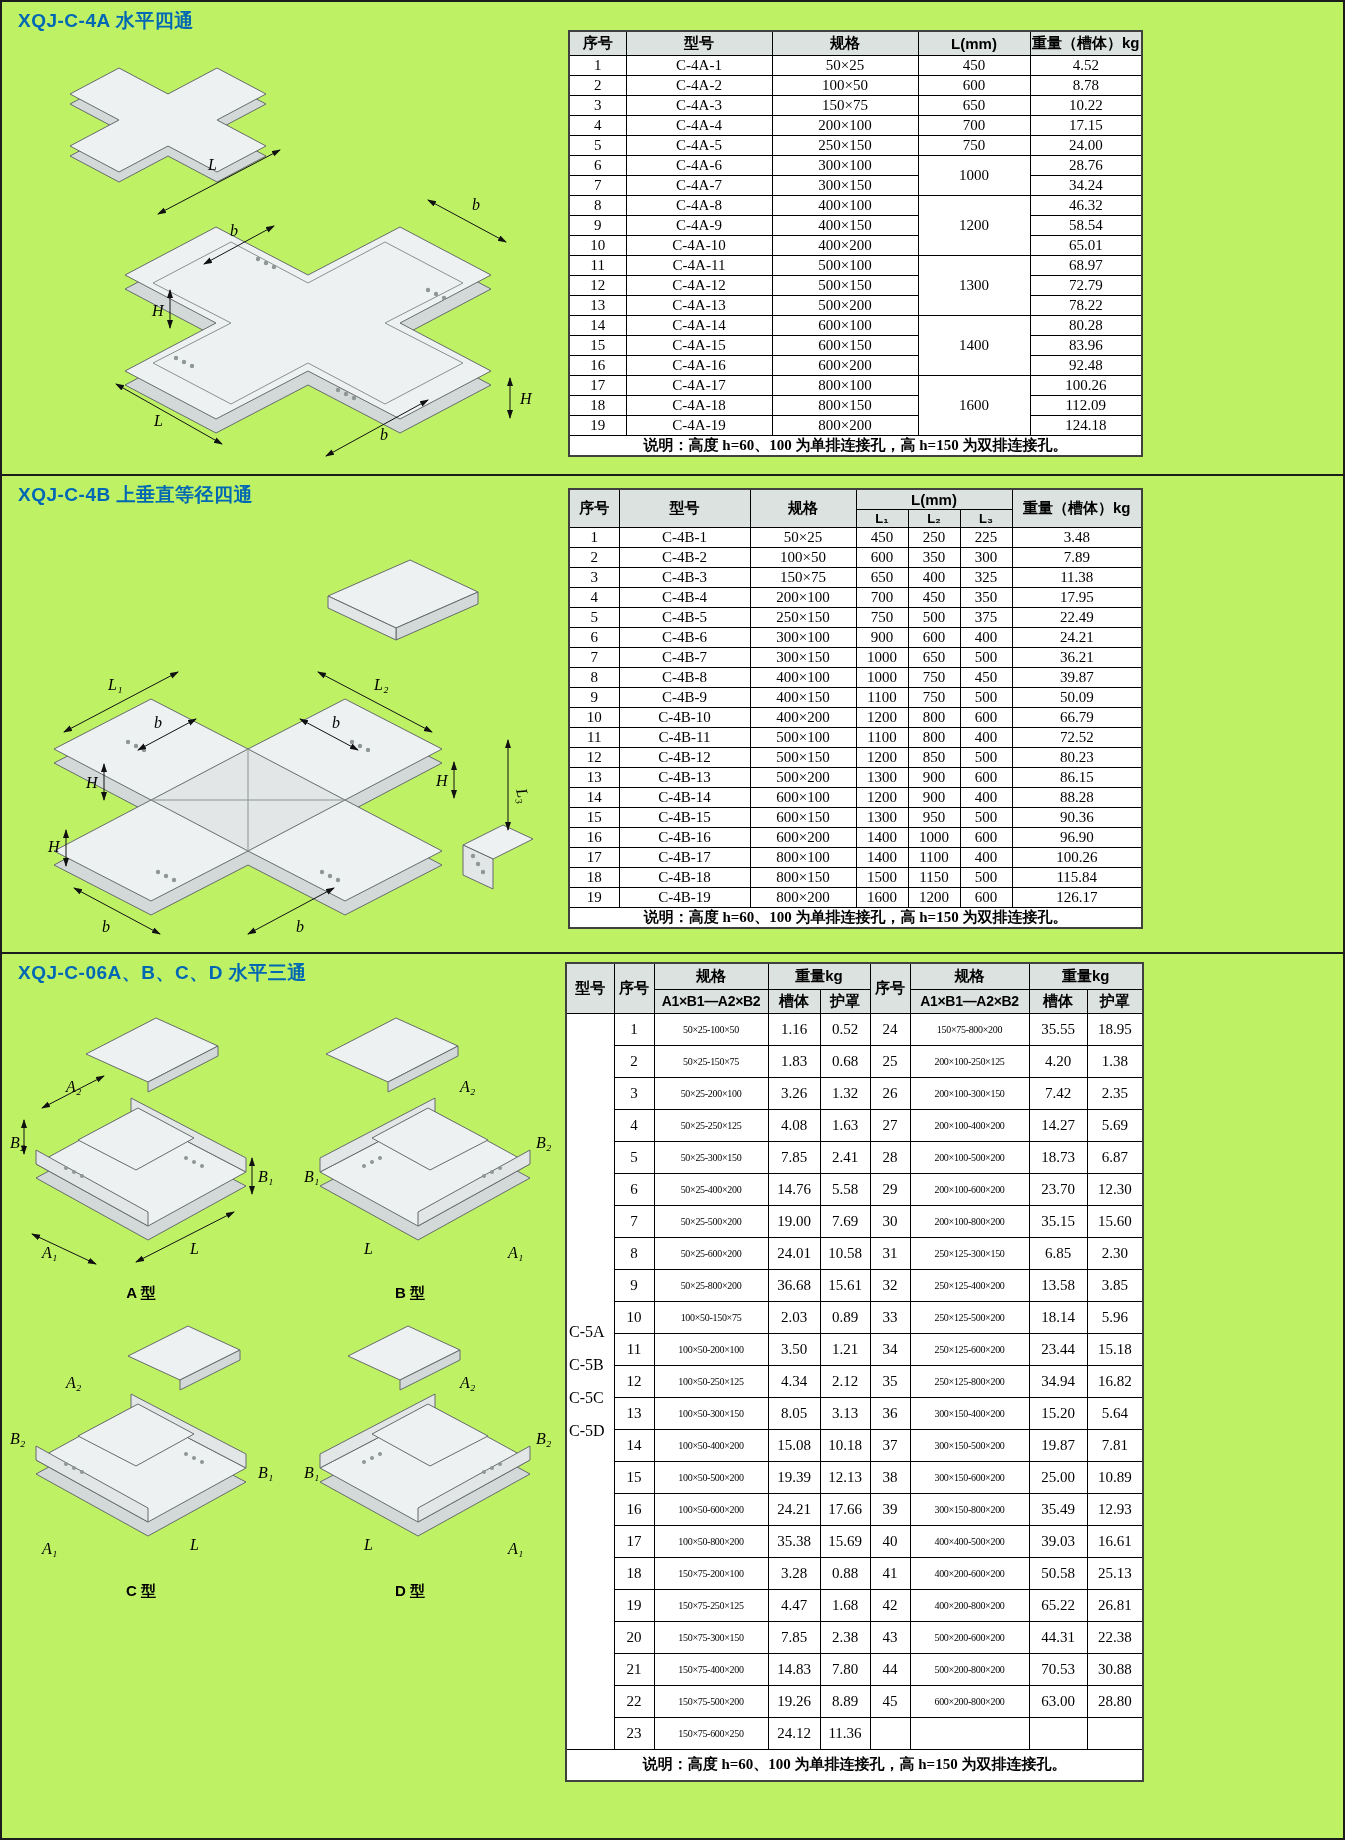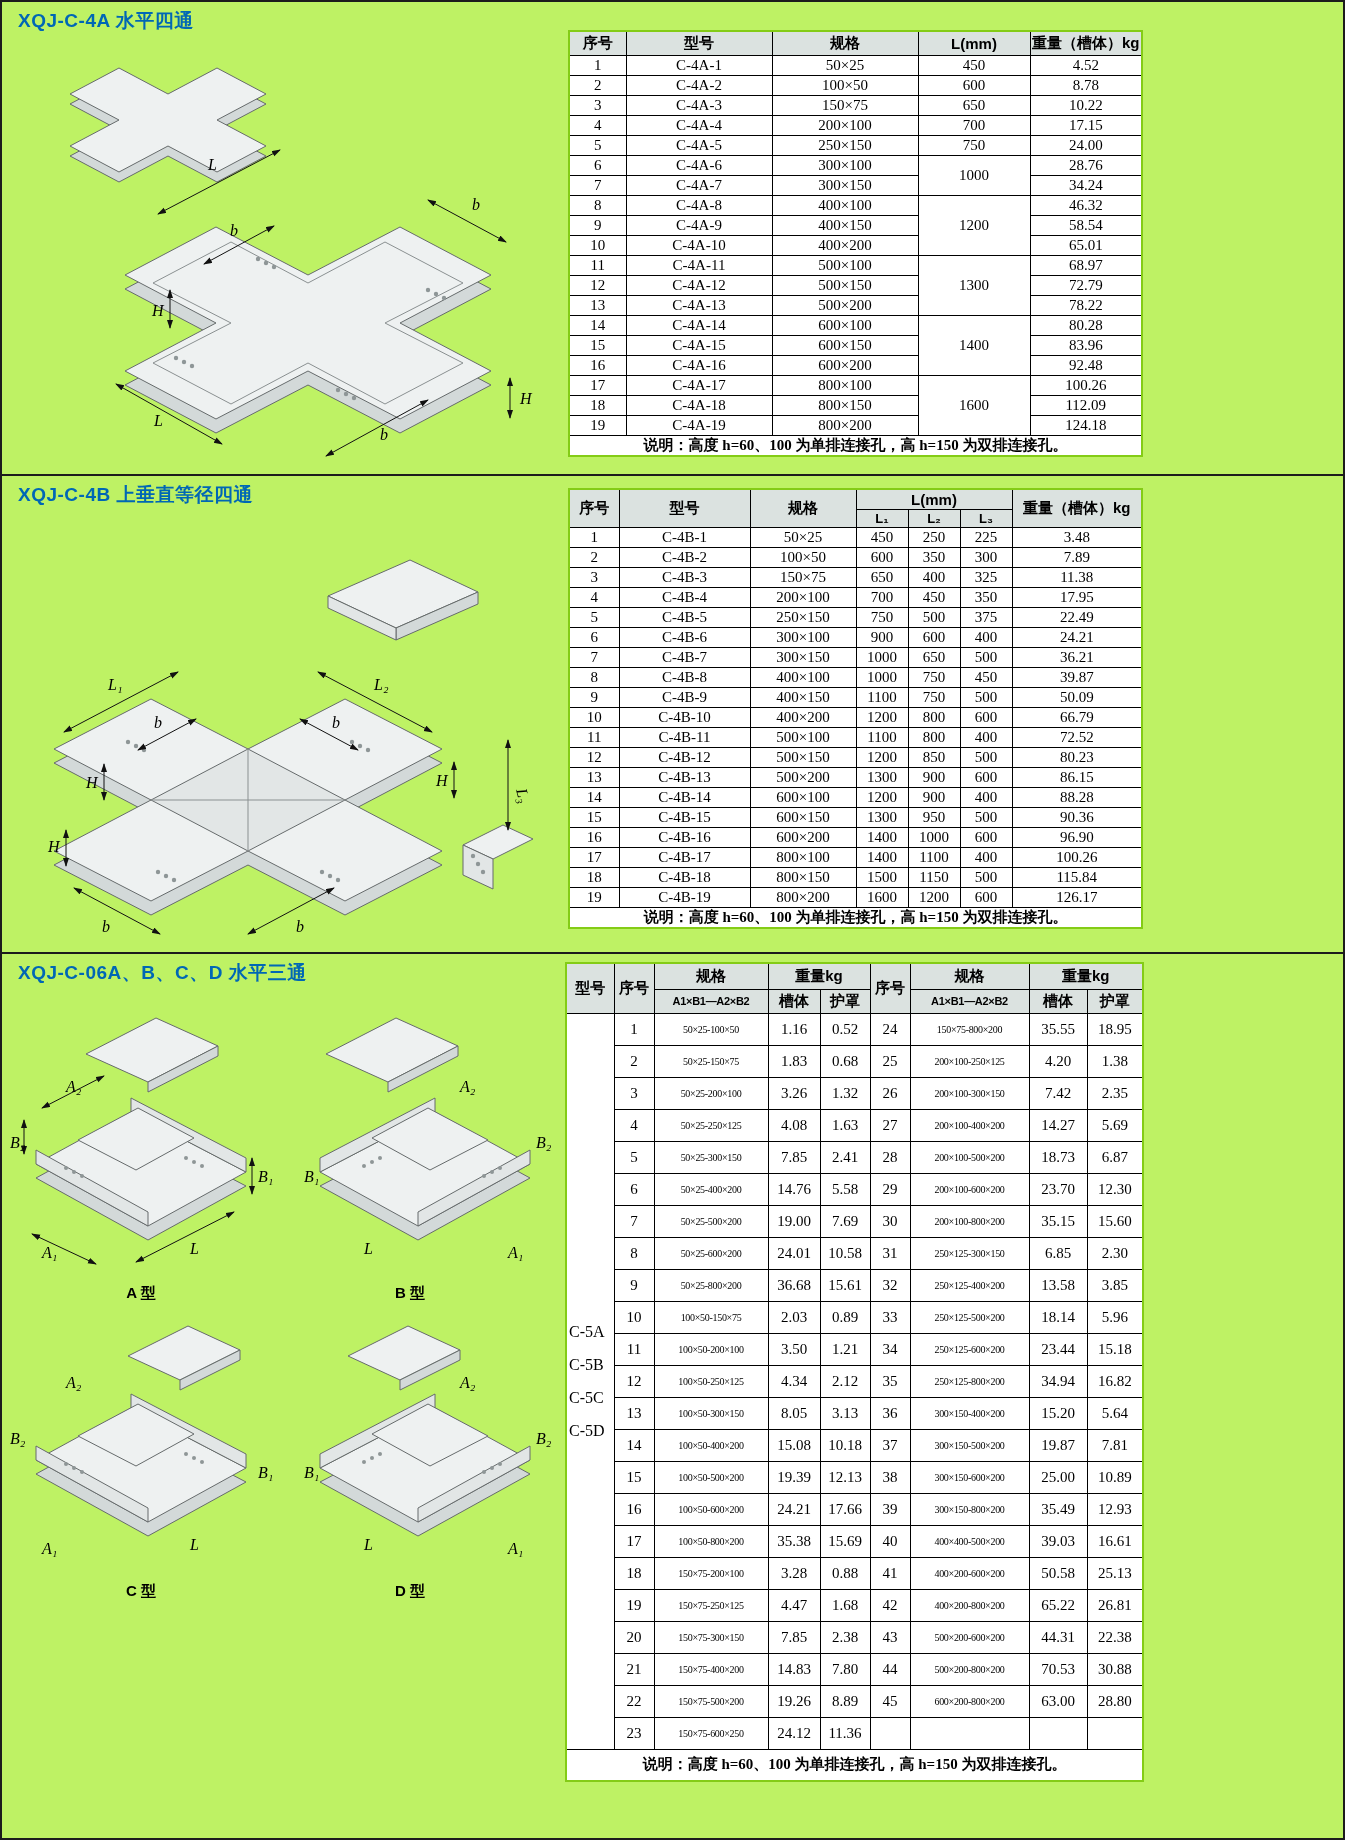--- a/index.html
+++ b/index.html
@@ -6,36 +6,36 @@
   html,body{background:#ffffff}
   .page{position:relative;width:1345px;height:1840px;background:#bef264;border:2px solid #1c1c1c;
         font-family:"Liberation Sans",sans-serif;overflow:hidden}
   .sec{position:relative;width:100%}
   .sec1{height:474px;border-bottom:2px solid #1c1c1c}
   .sec2{height:478px;border-bottom:2px solid #1c1c1c}
   .sec3{height:882px}
   .sec-title{position:absolute;left:16px;top:6px;font-size:19px;font-weight:bold;color:#0067b5;
              font-family:"Liberation Sans",sans-serif;letter-spacing:.5px}
   
-  .tbl{position:absolute;border-collapse:collapse;table-layout:fixed;background:#fff;border:2px solid #84cc16}
+  .tbl{position:absolute;border-collapse:collapse;table-layout:fixed;background:#fff;border:2px solid #404040}
   .tbl th,.tbl td{border:1px solid #000;text-align:center;vertical-align:middle;overflow:hidden;white-space:nowrap}
   .tbl th{background:#dbe2e0;font-weight:bold;font-size:15px;font-family:"Liberation Sans",sans-serif;padding:1px}
   .tbl td{font-family:"Liberation Serif",serif;font-size:15px;padding:0 2px}
   .t1{left:566px;top:28px;width:573px}
   .t1 td{height:20px}
   .t1 thead th{height:24px}
   .t2{left:566px;top:12px;width:573px}
   .t2 td{height:20px}
   .t2 .h1 th{height:20px}
   .t2 .h2 th{height:17px;font-size:13px}
   .t3{left:563px;top:8px;width:577px}
   .t3 td{height:32px}
   .t3 .h1 th{height:26px}
   .t3 .h2 th{height:24px}
-  .t3 th.sub{font-size:11px;letter-spacing:-.3px}
+  .t3 th.sub{font-size:14px;letter-spacing:-.3px}
   .t3 td.spec{font-size:10px;letter-spacing:-.3px}
   .t3 td.model-col{font-family:"Liberation Serif",serif;font-size:16px;vertical-align:middle;background:#fff}
   .t3 td.model-col div{margin:15px 0;text-align:left}
   .note-cell{text-align:left;font-weight:bold;font-family:"Liberation Sans",sans-serif;
              font-size:14px;padding:3px 6px;height:24px;white-space:nowrap}
   
   .diag{position:absolute}
   .s-top{fill:#eef1f1;stroke:#666b6c;stroke-width:1;stroke-linejoin:round}
   .s-side{fill:#d3d9d9;stroke:#666b6c;stroke-width:1;stroke-linejoin:round}
   .s-mid{fill:#e2e6e6;stroke:#666b6c;stroke-width:1;stroke-linejoin:round}

